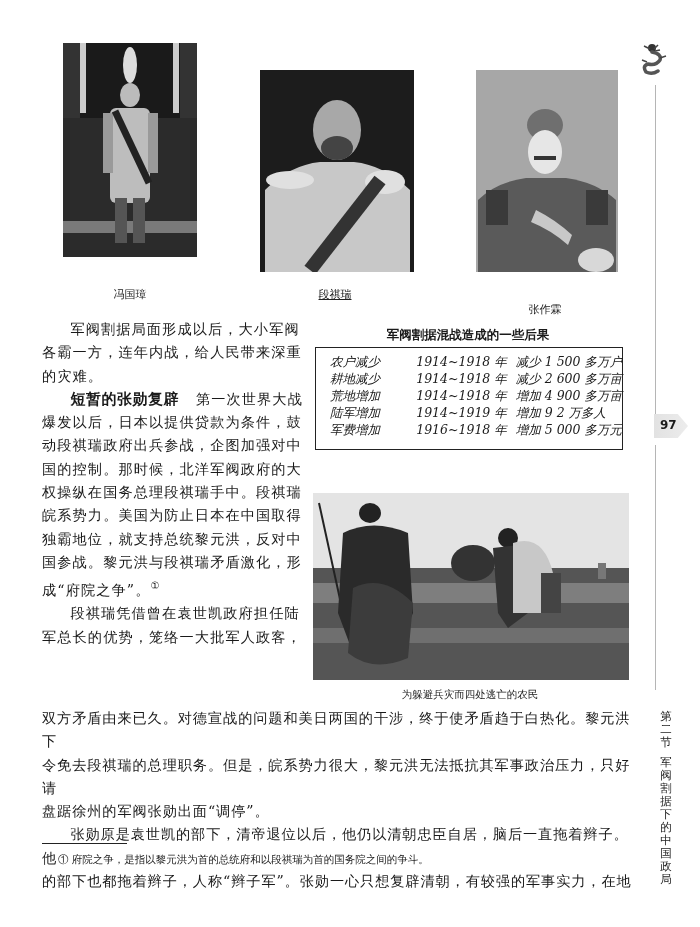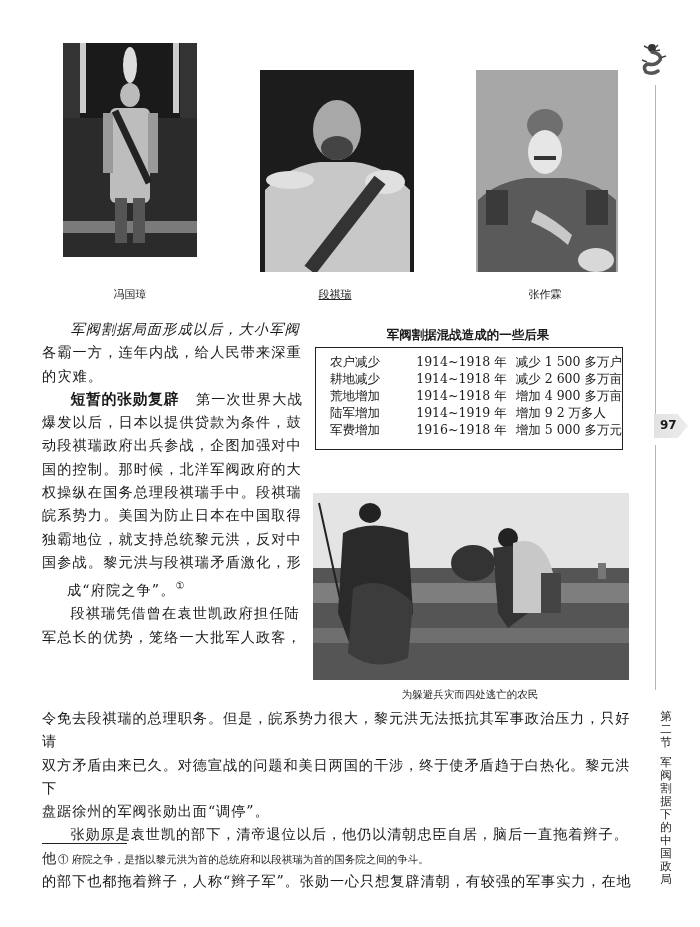--- a/index.html
+++ b/index.html
@@ -9,21 +9,21 @@
   }
   .abs { position: absolute; }
   .photo { position: absolute; background: #2a2a2a; overflow: hidden; }
   .photo svg { display: block; width: 100%; height: 100%; }
   .cap { position: absolute; font-size: 11px; text-align: center; color: #222; }
   .body-text { font-size: 14.2px; line-height: 23.3px; letter-spacing: 1.1px; }
   .para { margin: 0; }
   .heading-inline { font-family: "DejaVu Sans", "Liberation Sans", sans-serif; font-weight: bold; font-size: 15px; letter-spacing: 0.5px; }
   .table-title { font-family: "DejaVu Sans", "Liberation Sans", sans-serif; font-weight: bold; font-size: 12.5px; text-align: center; }
   .table-box { position: absolute; border: 1.5px solid #222; }
-  .table-box table { border-collapse: collapse; width: 100%; font-size: 12.5px; }
+  .table-box table { border-collapse: collapse; width: 100%; font-size: 12.5px; font-style: italic; }
   .table-box td { padding: 0; height: 17px; line-height: 17px; white-space: nowrap; }
   .sup { font-size: 10px; vertical-align: super; }
   .side-tab { position: absolute; font-family: "DejaVu Sans", "Liberation Sans", sans-serif; font-size: 11.5px; line-height: 13px; width: 14px; text-align: center; color: #222; }
   .vrule { position: absolute; width: 1px; background: #b5b5b5; }
   .pagenum { position: absolute; font-family: "DejaVu Sans", "Liberation Sans", sans-serif; font-weight: bold; font-size: 12px; }
   .footnote { position: absolute; font-size: 10.5px; color: #222; }
 </style>
 </head>
 <body>
 
@@ -67,21 +67,21 @@
     <ellipse cx="69" cy="55" rx="18" ry="16" fill="#6f6f6f"></ellipse>
     <ellipse cx="69" cy="82" rx="17" ry="22" fill="#e6e6e6"></ellipse>
     <rect x="58" y="86" width="22" height="4" fill="#333"></rect>
     <path d="M2 202 L2 130 Q20 112 50 108 L90 108 Q120 112 140 130 L140 202 Z" fill="#5a5a5a"></path>
     <rect x="10" y="120" width="22" height="35" fill="#3a3a3a"></rect>
     <rect x="110" y="120" width="22" height="35" fill="#3a3a3a"></rect>
     <path d="M60 140 Q80 150 96 165 L92 175 Q75 160 55 152 Z" fill="#c8c8c8"></path>
     <ellipse cx="120" cy="190" rx="18" ry="12" fill="#d8d8d8"></ellipse>
   </svg>
 </div>
-<div class="cap" style="left:510px;top:287px;width:70px;">张作霖</div>
+<div class="cap" style="left:510px;top:302px;width:70px;">张作霖</div>
 
 <div class="abs table-title" style="left:318px;top:327px;width:300px;">军阀割据混战造成的一些后果</div>
 <div class="table-box" style="left:315px;top:347px;width:306px;height:101px;">
   <table style="margin:5px 0 0 0;">
     <tbody>
       <tr>
         <td style="padding-left:14px;width:88px;">农户减少</td>
         <td style="width:100px;">1914~1918 年</td>
         <td>减少 1 500 多万户</td>
       </tr>
@@ -124,44 +124,44 @@
     <path d="M180 55 L205 52 L215 120 L195 135 L185 120 Z" fill="#333"></path>
     <path d="M200 50 Q230 40 240 80 L235 120 L200 120 Z" fill="#c8c8c8"></path>
     <rect x="228" y="80" width="20" height="40" fill="#444"></rect>
     <rect x="285" y="70" width="8" height="16" fill="#777"></rect>
   </svg>
 </div>
 <div class="cap" style="left:360px;top:688px;width:220px;font-size:10.5px;">为躲避兵灾而四处逃亡的农民</div>
 
 <div class="abs body-text" style="left:42px;top:318px;width:262px;">
   <p class="para">
-    <span style="display:block;text-indent:2em;font-style:italic;">军阀割据局面形成以后，大小军阀</span>
+    <span style="display:block;text-indent:2em;">军阀割据局面形成以后，大小军阀</span>
     <span style="display:block;">各霸一方，连年内战，给人民带来深重</span>
     <span style="display:block;">的灾难。</span>
   </p>
   <p class="para">
     <span style="display:block;padding-left:2em;"><span class="heading-inline">短暂的张勋复辟</span><span style="display:inline-block;width:1.2em;"></span><span>第一次世界大战</span></span>
     <span style="display:block;">爆发以后，日本以提供贷款为条件，鼓</span>
     <span style="display:block;">动段祺瑞政府出兵参战，企图加强对中</span>
     <span style="display:block;">国的控制。那时候，北洋军阀政府的大</span>
     <span style="display:block;">权操纵在国务总理段祺瑞手中。段祺瑞</span>
     <span style="display:block;">皖系势力。美国为防止日本在中国取得</span>
     <span style="display:block;">独霸地位，就支持总统黎元洪，反对中</span>
     <span style="display:block;">国参战。黎元洪与段祺瑞矛盾激化，形</span>
-    <span style="display:block;margin-left:25px;"><span>成“府院之争”。</span><span class="sup">①</span></span>
+    <span style="display:block;"><span>成“府院之争”。</span><span class="sup">①</span></span>
   </p>
   <p class="para">
     <span style="display:block;text-indent:2em;">段祺瑞凭借曾在袁世凯政府担任陆</span>
     <span style="display:block;">军总长的优势，笼络一大批军人政客，</span>
   </p>
 </div>
 
 <div class="abs body-text" style="left:42px;top:707px;width:600px;letter-spacing:0.9px;">
+  <span style="display:block;">双方矛盾由来已久。对德宣战的问题和美日两国的干涉，终于使矛盾趋于白热化。黎元洪下</span>
   <span style="display:block;">令免去段祺瑞的总理职务。但是，皖系势力很大，黎元洪无法抵抗其军事政治压力，只好请</span>
-  <span style="display:block;">双方矛盾由来已久。对德宣战的问题和美日两国的干涉，终于使矛盾趋于白热化。黎元洪下</span>
   <span style="display:block;">盘踞徐州的军阀张勋出面“调停”。</span>
   <span style="display:block;text-indent:2em;">张勋原是袁世凯的部下，清帝退位以后，他仍以清朝忠臣自居，脑后一直拖着辫子。他</span>
   <span style="display:block;">的部下也都拖着辫子，人称“辫子军”。张勋一心只想复辟清朝，有较强的军事实力，在地</span>
 </div>
 
 <div class="abs" style="left:42px;top:843px;width:85px;height:1px;background:#222;"></div>
 <div class="footnote" style="left:58px;top:853px;width:560px;">① 府院之争，是指以黎元洪为首的总统府和以段祺瑞为首的国务院之间的争斗。</div>
 
 <div class="abs" style="left:638px;top:40px;width:32px;height:36px;">
   <svg viewBox="0 0 32 36" width="32" height="36">

